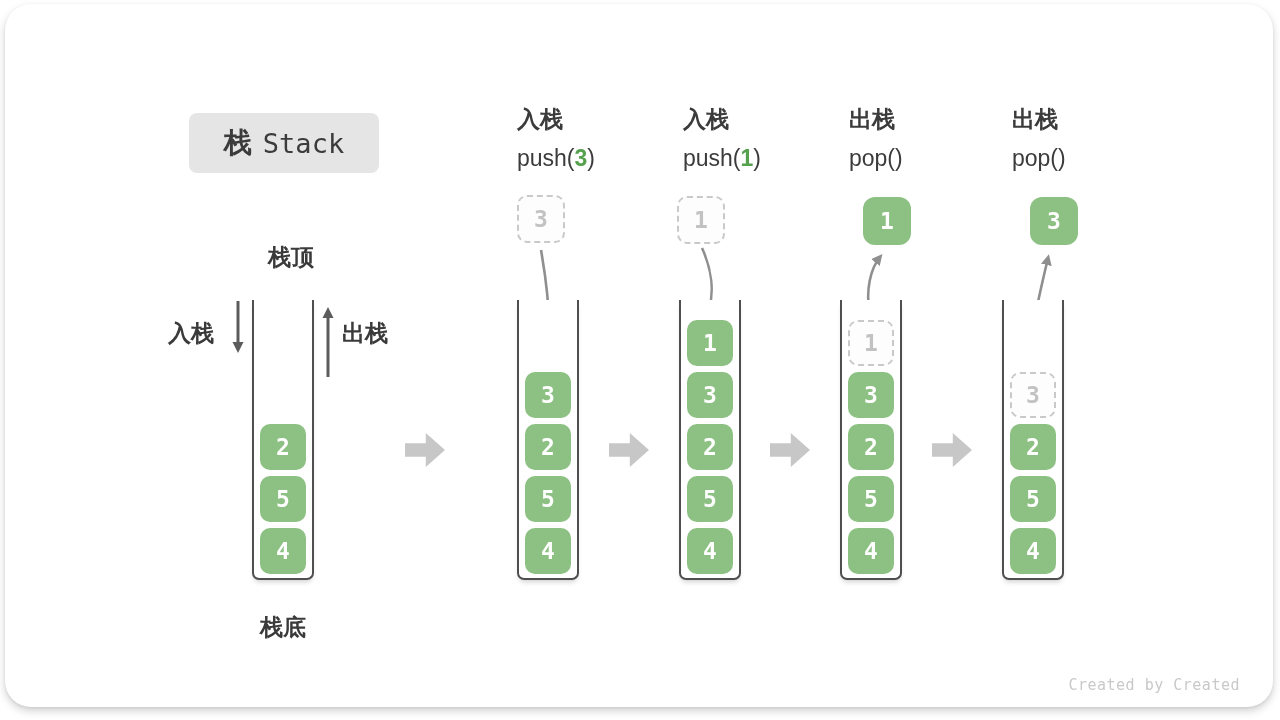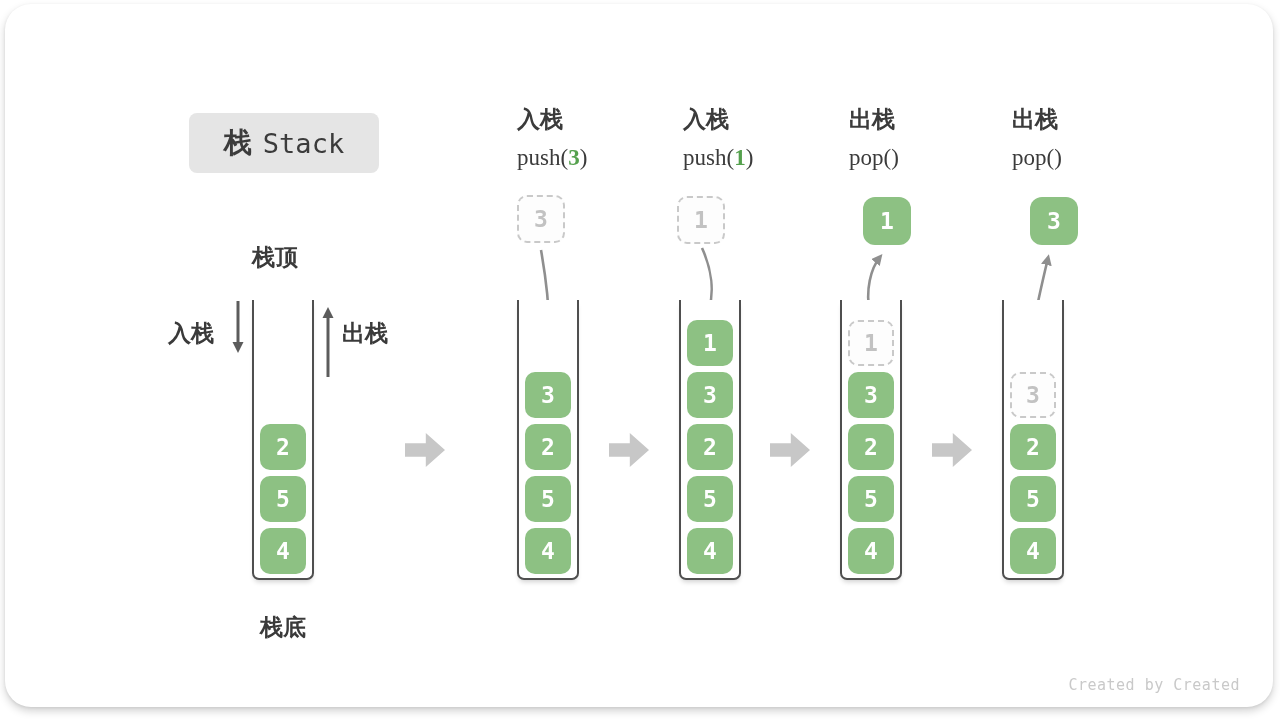--- a/index.html
+++ b/index.html
@@ -10,28 +10,28 @@
   .layer{position:absolute;inset:0;}
   svg.layer{pointer-events:none;}
 
   .title-box{position:absolute;left:189px;top:113px;width:190px;height:60px;background:#E5E5E5;
              border-radius:8px;display:flex;align-items:center;justify-content:center;gap:11px;
              color:#3B3B3B;font-size:28px;}
   .t-zh{font-weight:700;}
   .t-en{font-family:"DejaVu Sans Mono",monospace;font-size:27px;}
 
   .cjk{position:absolute;font-weight:700;font-size:23px;color:#3A3A3A;white-space:nowrap;}
-  #lbl-top{left:252px;top:242px;width:62px;text-align:left;}
+  #lbl-top{left:252px;top:242px;width:62px;text-align:right;}
   #lbl-bottom{left:252px;top:612px;width:62px;text-align:center;}
   #lbl-push{left:168px;top:318px;}
   #lbl-pop{left:342px;top:318px;}
 
   .op-header{position:absolute;color:#3B3B3B;}
   .op-zh{font-size:23px;font-weight:700;}
-  .op-code{font-family:Liberation Serif, serif;font-size:23px;margin-top:10px;white-space:nowrap;}
+  .op-code{font-family:Liberation Sans, sans-serif;font-size:23px;margin-top:10px;white-space:nowrap;}
   .op-code .arg{color:#55A14E;font-weight:700;}
 
   .stack-box{position:absolute;box-sizing:border-box;width:62px;height:280px;background:#ffffff;
              border:2px solid #4F4F4F;border-top:none;border-radius:0 0 7px 7px;
              box-shadow:0 4px 5px -2px rgba(0,0,0,.18);}
 
   .cell,.floatbox{position:absolute;display:flex;align-items:center;justify-content:center;
         font-family:"DejaVu Sans Mono",monospace;font-size:23px;font-weight:700;box-sizing:border-box;}
   .cell{width:46px;height:46px;border-radius:10px;}
   .floatbox{width:48px;height:48px;border-radius:12px;}

